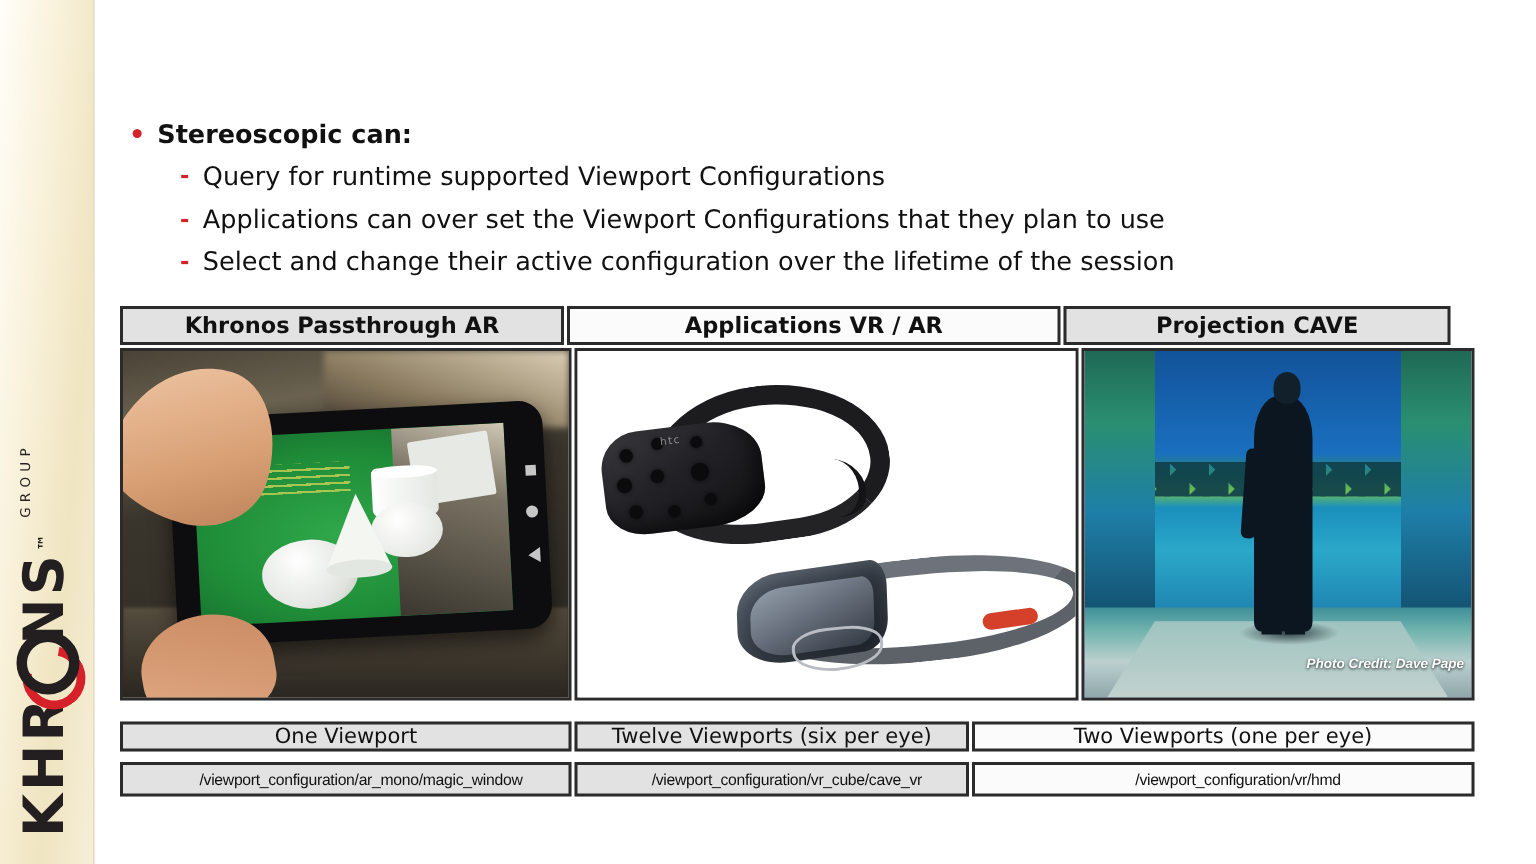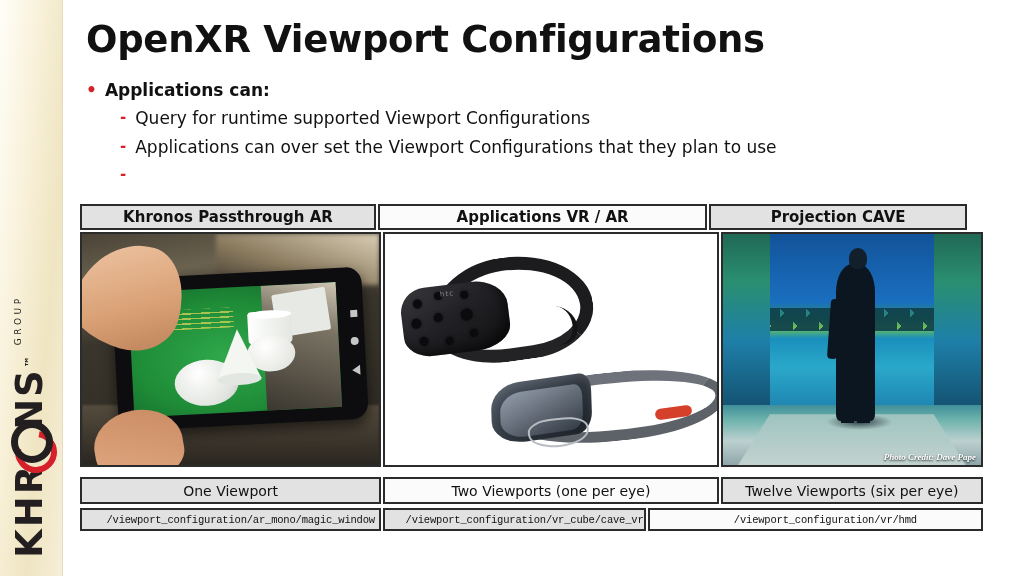--- a/index.html
+++ b/index.html
@@ -85,35 +85,35 @@
   .hcell.mid{background:#fbfbfb;}
   .hcell:last-child{margin-right:16px;}
 
   .row-img{display:flex;height:235px;margin-top:2px;}
   .icell{
     border:2px solid #2b2b2b;box-sizing:border-box;overflow:hidden;position:relative;
     background:#fff;margin-right:2px;
   }
   .icell:last-child{margin-right:0;}
 
-  .row-sub{display:flex;height:27px;margin-top:10px;}
+  .row-sub{display:flex;height:27px;margin-top:10px;align-items:center;}
   .scell{
     border:2px solid #2b2b2b;box-sizing:border-box;
     display:flex;align-items:center;justify-content:center;
     font-family:"DejaVu Sans",sans-serif;font-size:14px;color:#111;
     background:#e2e2e2;margin-right:2px;
   }
   .scell.mid{background:#fbfbfb;}
   .scell:last-child{margin-right:0;}
 
   .row-path{display:flex;height:23px;margin-top:4px;}
   .pcell{
     border:2px solid #2b2b2b;box-sizing:border-box;
     display:flex;align-items:center;justify-content:center;
-    font-family:Liberation Mono, monospace;font-size:10.5px;color:#111;
+    font-family:Liberation Sans, sans-serif;font-size:10.5px;color:#111;
     background:#e2e2e2;margin-right:2px;letter-spacing:-0.2px;padding-left:20px;
   }
   .pcell.mid{background:#fbfbfb;}
   .pcell:last-child{margin-right:0;}
 
   .c1{width:302px;} .c2{width:336px;} .c3{width:263px;}
 
   
   .ar{position:absolute;inset:0;background:#2e2a22;}
   .ar-bg{
@@ -281,22 +281,22 @@
   }
   .p-legs{
     position:absolute;left:46%;bottom:18%;width:11%;height:24%;
     background:linear-gradient(90deg,#0b1620 46%,transparent 46% 54%,#0b1620 54%);
   }
   .p-shadow{
     position:absolute;left:40%;bottom:15%;width:26%;height:7%;
     background:radial-gradient(ellipse,rgba(10,20,28,.75),rgba(10,20,28,0) 70%);
   }
   .credit{
-    position:absolute;right:5px;bottom:3px;color:#fff;font-size:9px;font-style:italic;
-    font-family:Liberation Serif, serif;font-weight:700;
+    position:absolute;right:5px;bottom:18px;color:#fff;font-size:9px;font-style:italic;
+    font-family:Liberation Sans, sans-serif;font-weight:700;
     text-shadow:0 1px 2px rgba(0,0,0,.85);
   }
 
   
   .footer{
     position:absolute;right:16px;bottom:8px;
     font-family:"DejaVu Sans",sans-serif;font-size:11px;color:#808080;
   }
 </style>
 </head>
@@ -314,37 +314,37 @@
           <span class="ring-blk"></span>
         </span>
         <span>N</span>
         <span>S</span>
         <span class="tm">™</span>
         <span class="group">GROUP</span>
       </span>
     </div>
   </div>
 
-  <div class="title">OpenXR Viewport Configurations</div>
 
   <div class="bullets">
     <div class="b1">
       <span class="dot">•</span>
-      <span>Applications can:</span>
+      <span>Stereoscopic can:</span>
     </div>
     <div class="b2">
       <span class="dash">-</span>
       <span>Query for runtime supported Viewport Configurations</span>
     </div>
     <div class="b2">
       <span class="dash">-</span>
       <span>Applications can over set the Viewport Configurations that they plan to use</span>
     </div>
     <div class="b2">
       <span class="dash">-</span>
+      <span>Select and change their active configuration over the lifetime of the session</span>
     </div>
   </div>
 
   <div class="grid">
 
     <div class="row-head">
       <div class="hcell c1">Khronos Passthrough AR</div>
       <div class="hcell mid c2">Applications VR / AR</div>
       <div class="hcell c3">Projection CAVE</div>
     </div>
@@ -420,22 +420,22 @@
           <div class="p-head"></div>
           <div class="p-armL"></div>
           <div class="p-legs"></div>
           <div class="credit">Photo Credit: Dave Pape</div>
         </div>
       </div>
     </div>
 
     <div class="row-sub">
       <div class="scell c1">One Viewport</div>
+      <div class="scell c3">Twelve Viewports (six per eye)</div>
       <div class="scell mid c2">Two Viewports (one per eye)</div>
-      <div class="scell c3">Twelve Viewports (six per eye)</div>
     </div>
 
     <div class="row-path">
       <div class="pcell c1">/viewport_configuration/ar_mono/magic_window</div>
       <div class="pcell c3">/viewport_configuration/vr_cube/cave_vr</div>
       <div class="pcell mid c2">/viewport_configuration/vr/hmd</div>
     </div>
   </div>
 
 </div>

